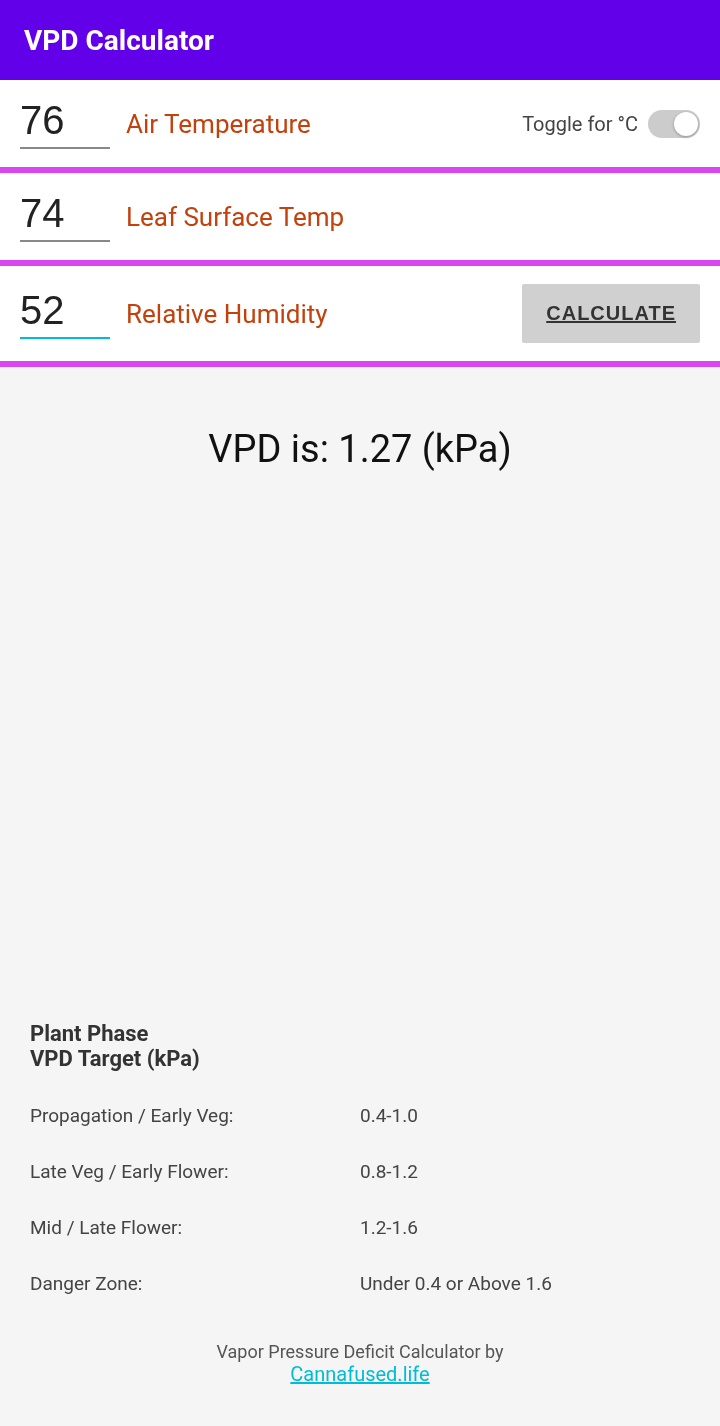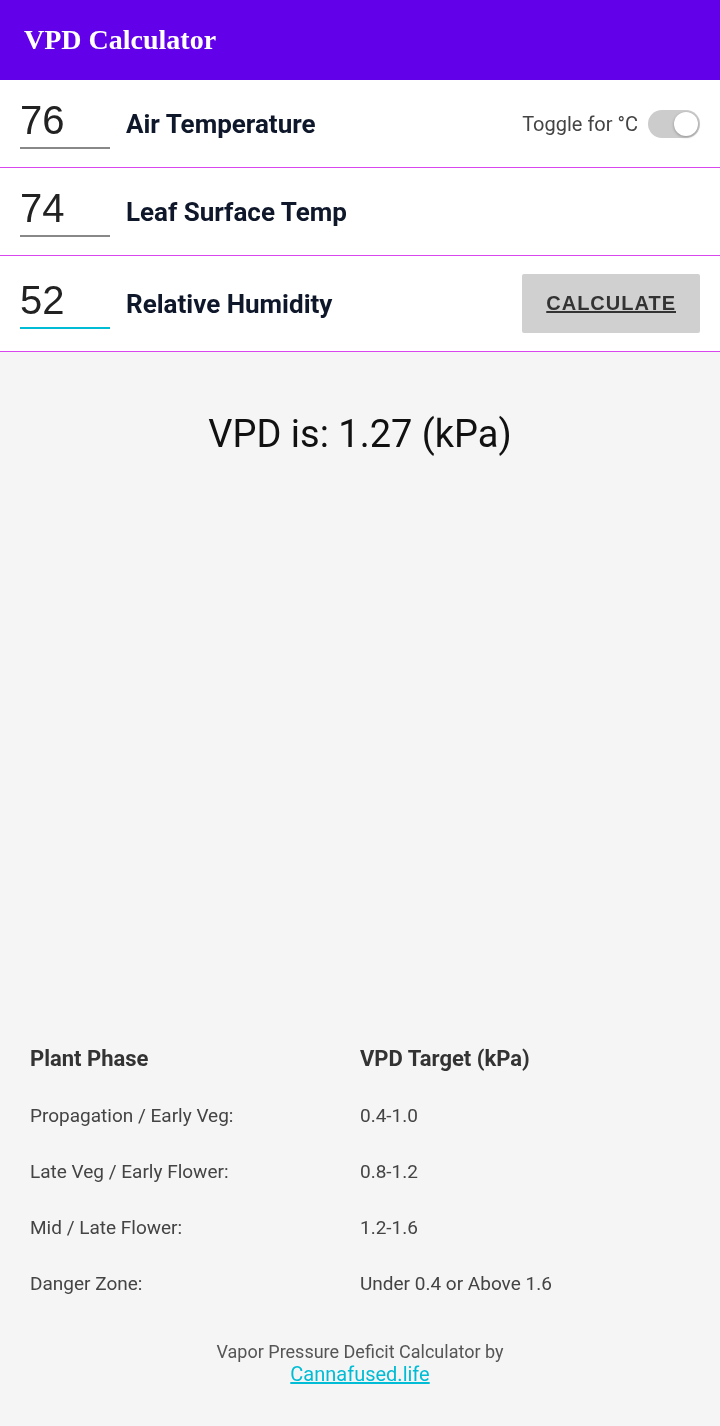--- a/index.html
+++ b/index.html
@@ -15,51 +15,49 @@
       background: #6200ea;
       padding: 20px 24px;
       min-height: 80px;
       display: flex;
       align-items: center;
     }
     #header-title {
       color: white;
       font-size: 28px;
       font-weight: bold;
-      font-family: Liberation Serif, serif;
     }
     .input-row {
       display: flex;
       align-items: center;
       padding: 18px 20px;
       background: white;
-      border-bottom: 1px solid #d946ef;
+      border-bottom: 6px solid #d946ef;
       position: relative;
     }
     .input-value {
       font-size: 40px;
       font-weight: 400;
       color: #222;
       width: 90px;
       min-width: 90px;
       border: none;
       border-bottom: 2px solid #888;
       outline: none;
       background: transparent;
       padding-bottom: 4px;
     }
     #rh-input {
       border-bottom: 2px solid #00bcd4;
     }
     .input-label {
       font-size: 26px;
-      color: #0f172a;
+      color: #c2410c;
       margin-left: 16px;
       flex: 1;
-      font-weight: bold;
     }
     .toggle-area {
       display: flex;
       align-items: center;
       gap: 10px;
       justify-content: flex-end;
     }
     .toggle-label {
       font-size: 20px;
       color: #444;
@@ -110,20 +108,21 @@
     }
     #reference-section {
       margin-top: auto;
       background: #f5f5f5;
       padding: 30px 30px 10px 30px;
     }
     .ref-header-row {
       display: flex;
       gap: 0;
       margin-bottom: 10px;
+      flex-direction: column;
     }
     .ref-col-header {
       font-size: 22px;
       font-weight: bold;
       color: #333;
       flex: 1;
     }
     .ref-col-header:last-child {
       flex: 1;
     }

